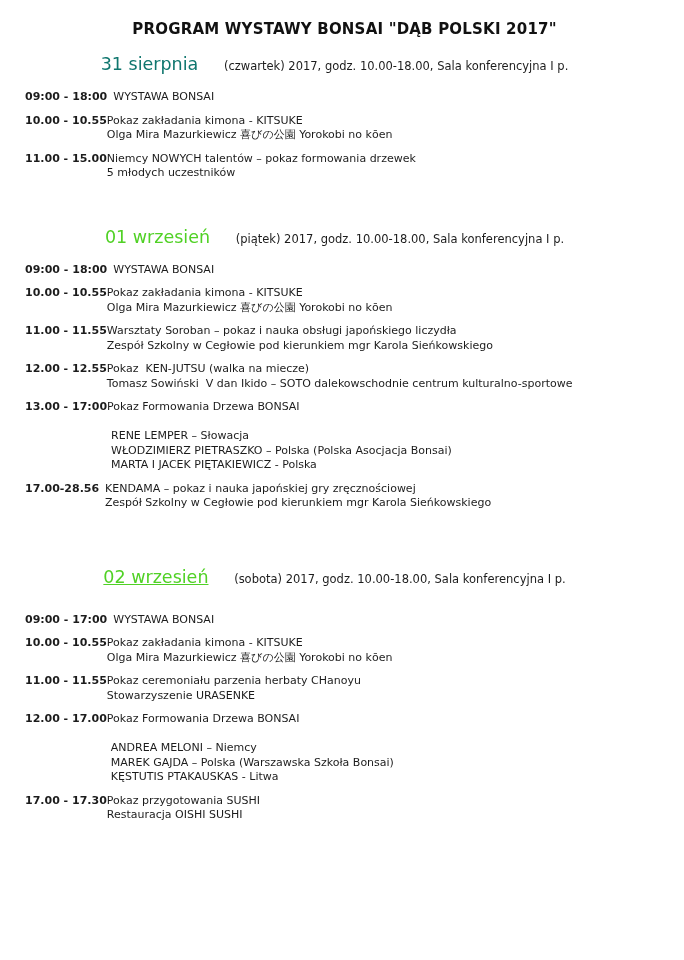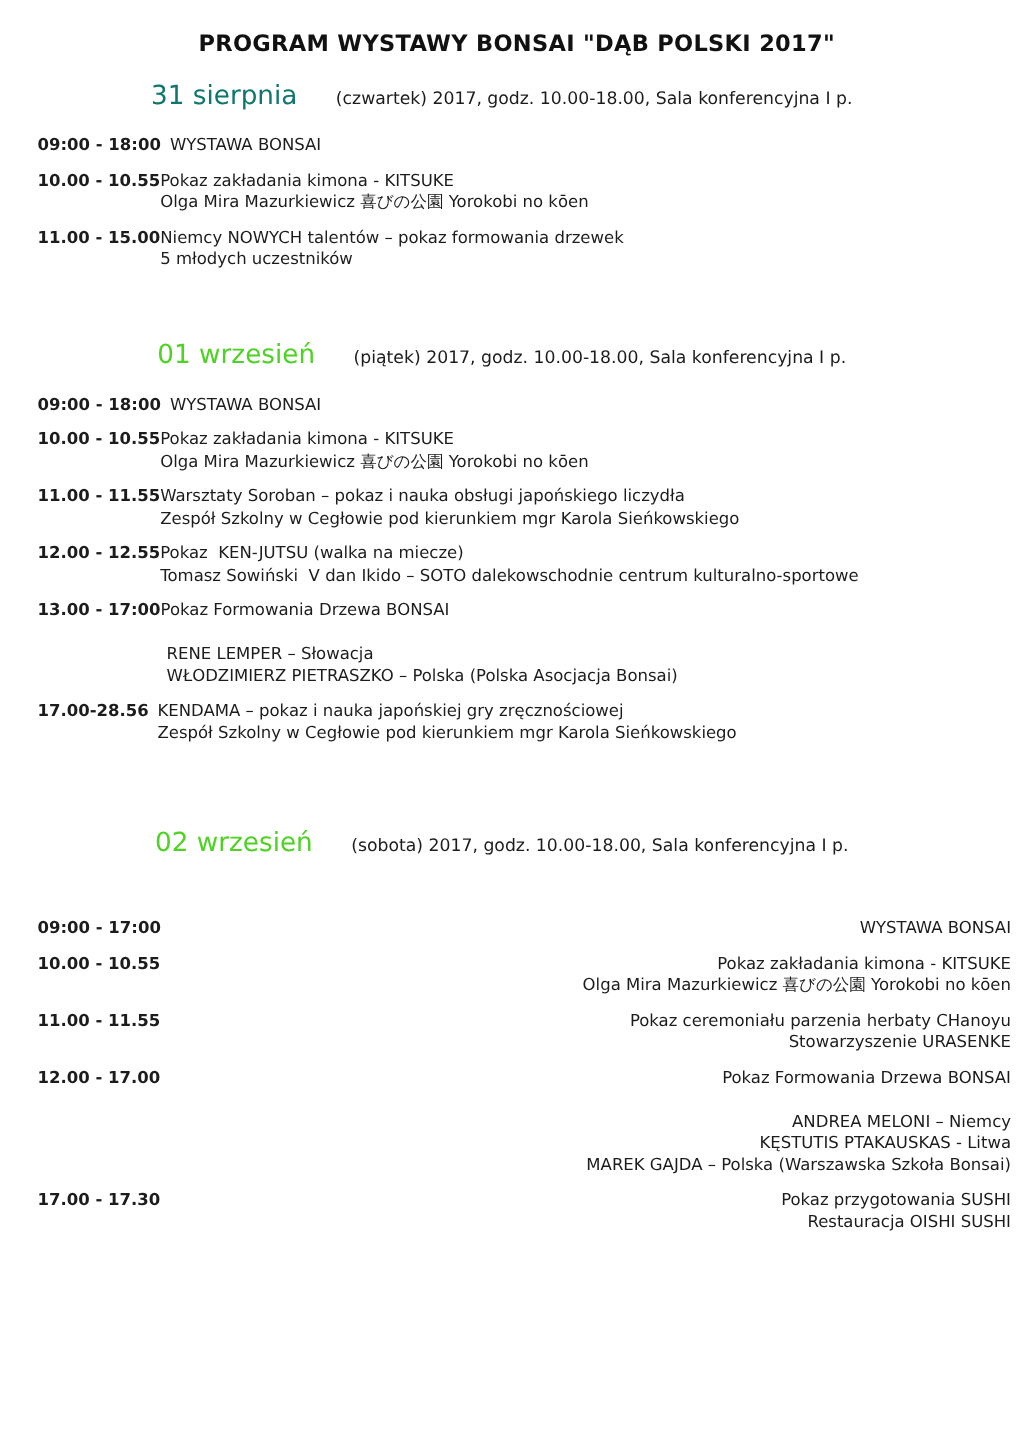--- a/index.html
+++ b/index.html
@@ -40,21 +40,21 @@
   }
   .day-date {
     font-size: 17.5px;
     font-weight: normal;
   }
   .day-details {
     font-size: 11.5px;
     color: #1c1c1c;
     padding-left: 22px;
   }
-  .day-section:nth-of-type(3) .events { margin-top: 40px; text-align: right; }
+  .day-section:nth-of-type(3) .events { margin-top: 26px; }
   .event-row {
     display: flex;
     align-items: flex-start;
     margin-bottom: 9px;
   }
   .event-time {
     flex: 0 0 80px;
     font-size: 11px;
     line-height: 14.5px;
     white-space: nowrap;
@@ -134,34 +134,35 @@
               <div class="event-line">Tomasz Sowiński  V dan Ikido – SOTO dalekowschodnie centrum kulturalno-sportowe</div>
             </div>
           </div>
           <div class="event-row">
             <div class="event-time">13.00 - 17:00</div>
             <div class="event-desc">
               <div class="event-line">Pokaz Formowania Drzewa BONSAI</div>
               <div class="participants">
                 <div class="participant-line">RENE LEMPER – Słowacja</div>
                 <div class="participant-line">WŁODZIMIERZ PIETRASZKO – Polska (Polska Asocjacja Bonsai)</div>
+                <div class="participant-line">MARTA I JACEK PIĘTAKIEWICZ - Polska</div>
               </div>
             </div>
           </div>
           <div class="event-row">
             <div class="event-time">17.00-28.56</div>
             <div class="event-desc">
               <div class="event-line">KENDAMA – pokaz i nauka japońskiej gry zręcznościowej</div>
               <div class="event-line">Zespół Szkolny w Cegłowie pod kierunkiem mgr Karola Sieńkowskiego</div>
             </div>
           </div>
         </div>
       </section>
       <section class="day-section">
-        <div class="day-header"><span class="day-date" style="color: rgb(80, 209, 37);">02 wrzesień</span><span class="day-details"> (sobota) 2017, godz. 10.00-18.00, Sala konferencyjna I p.</span></div>
+        <div class="day-header"><span class="day-date" style="color: rgb(80, 209, 37); text-decoration: underline;">02 wrzesień</span><span class="day-details"> (sobota) 2017, godz. 10.00-18.00, Sala konferencyjna I p.</span></div>
         <div class="events">
           <div class="event-row first-event">
             <div class="event-time">09:00 - 17:00</div>
             <div class="event-desc">
               <div class="event-line">WYSTAWA BONSAI</div>
             </div>
           </div>
           <div class="event-row">
             <div class="event-time">10.00 - 10.55</div>
             <div class="event-desc">
@@ -175,22 +176,22 @@
               <div class="event-line">Pokaz ceremoniału parzenia herbaty CHanoyu</div>
               <div class="event-line">Stowarzyszenie URASENKE</div>
             </div>
           </div>
           <div class="event-row">
             <div class="event-time">12.00 - 17.00</div>
             <div class="event-desc">
               <div class="event-line">Pokaz Formowania Drzewa BONSAI</div>
               <div class="participants">
                 <div class="participant-line">ANDREA MELONI – Niemcy</div>
+                <div class="participant-line">MAREK GAJDA – Polska (Warszawska Szkoła Bonsai)</div>
                 <div class="participant-line">KĘSTUTIS PTAKAUSKAS - Litwa</div>
-                <div class="participant-line">MAREK GAJDA – Polska (Warszawska Szkoła Bonsai)</div>
               </div>
             </div>
           </div>
           <div class="event-row">
             <div class="event-time">17.00 - 17.30</div>
             <div class="event-desc">
               <div class="event-line">Pokaz przygotowania SUSHI</div>
               <div class="event-line">Restauracja OISHI SUSHI</div>
             </div>
           </div>

